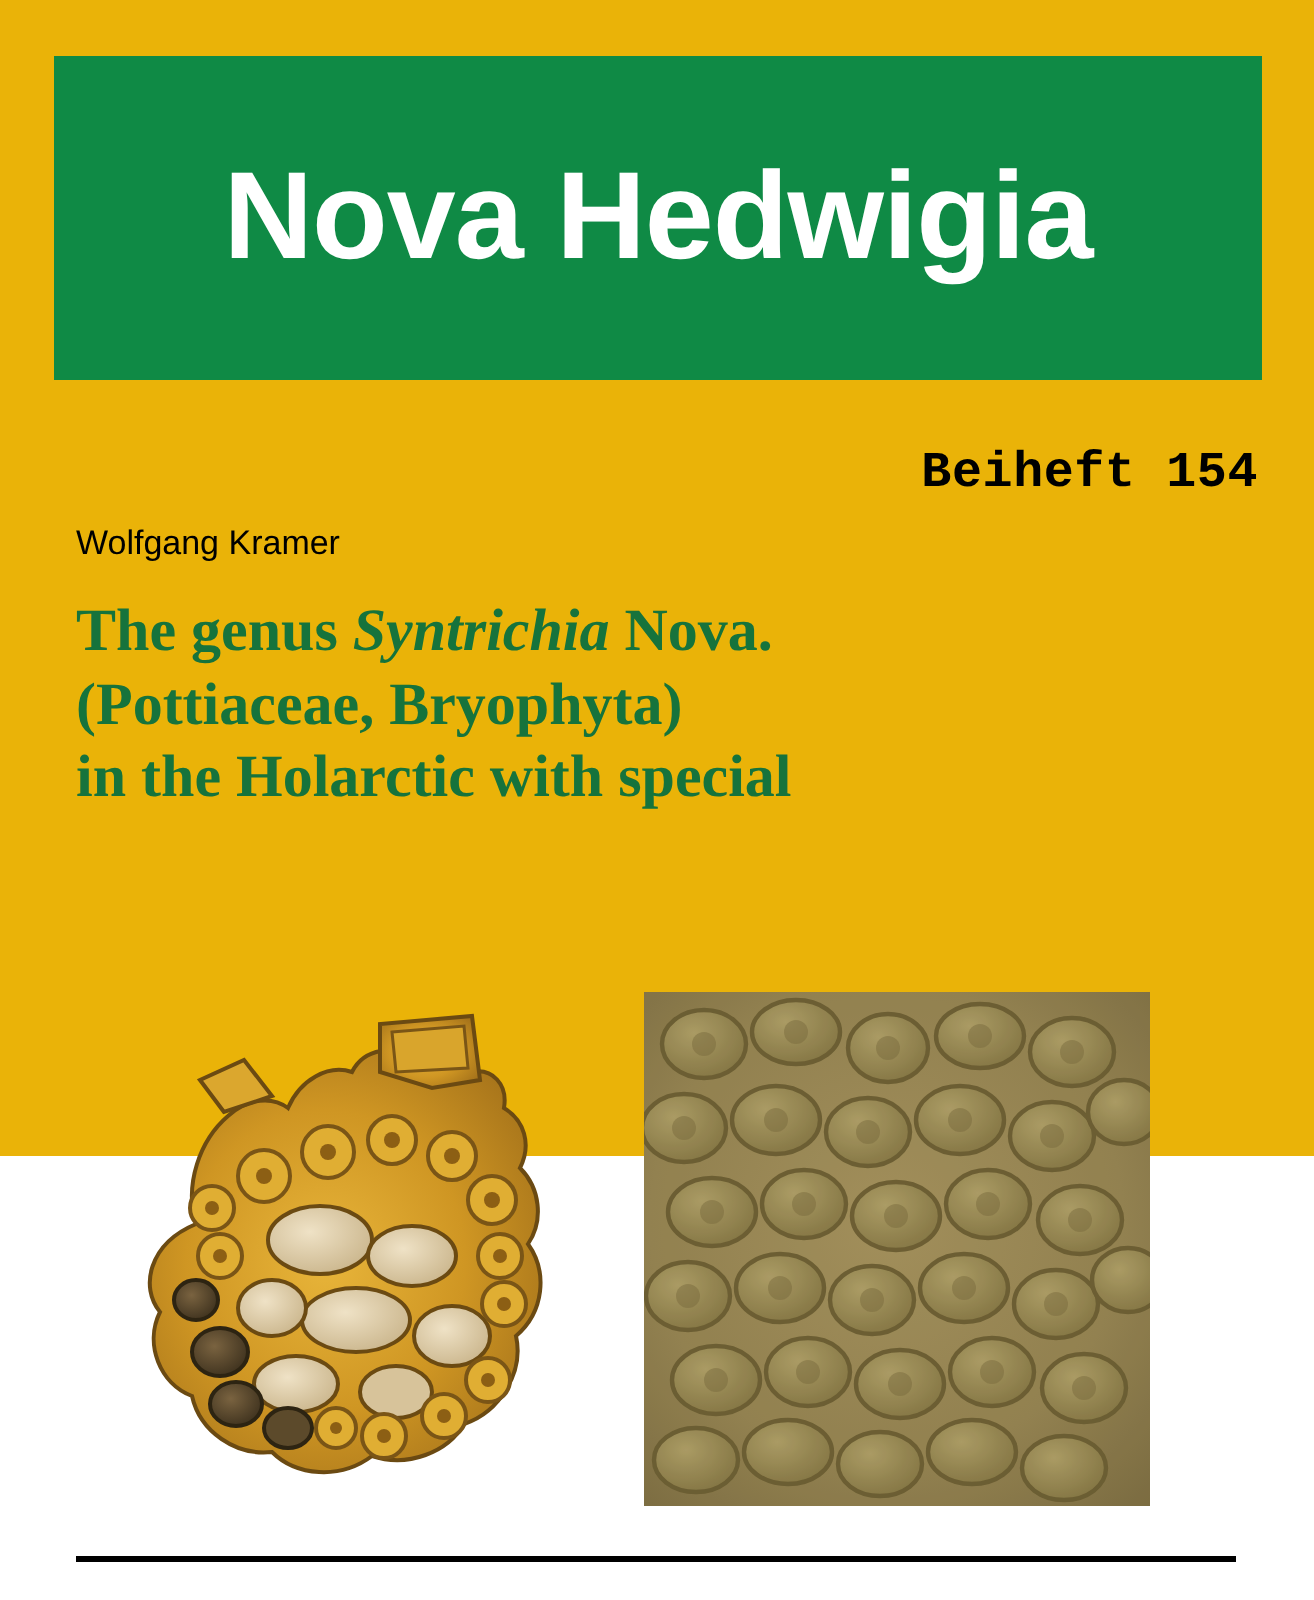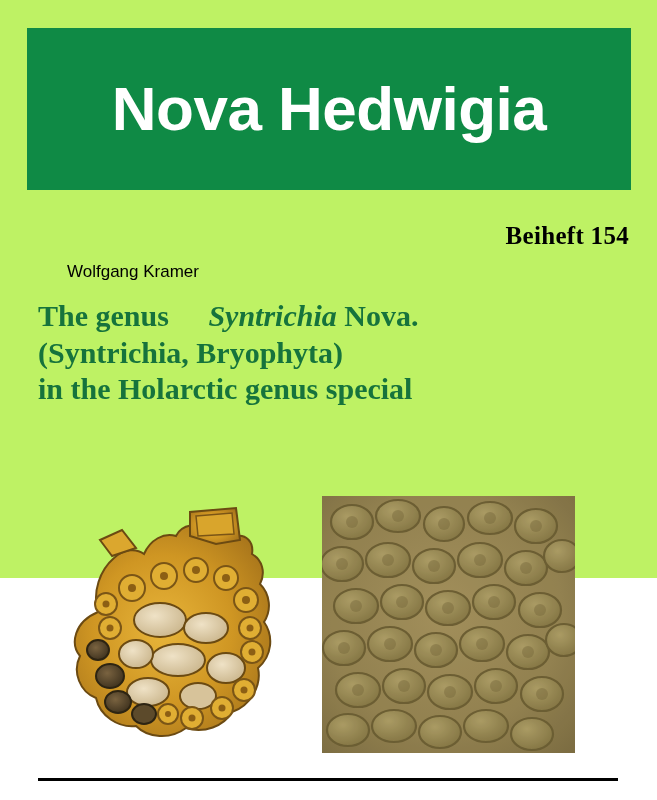--- a/index.html
+++ b/index.html
@@ -10,21 +10,21 @@
   body {
     width: 657px;
     height: 800px;
     font-family: "Liberation Sans", sans-serif;
     overflow: hidden;
   }
   .page {
     position: relative;
     width: 657px;
     height: 578px;
-    background: #bef264;
+    background: #eab308;
     box-sizing: border-box;
   }
 
   
   .masthead {
     position: absolute;
     left: 27px;
     top: 28px;
     width: 604px;
     height: 162px;
@@ -41,56 +41,54 @@
     letter-spacing: -0.5px;
     line-height: 1;
     white-space: nowrap;
   }
 
   
   .issue {
     position: absolute;
     right: 28px;
     top: 222px;
-    font-family: Liberation Serif, serif;
+    font-family: Liberation Mono, monospace;
     font-weight: bold;
     font-size: 25px;
     color: #000000;
     letter-spacing: 0.3px;
   }
 
   
   .author {
     position: absolute;
     left: 38px;
     top: 262px;
     font-family: "Liberation Sans", sans-serif;
     font-size: 17px;
     color: #000000;
-    margin-left: 29px;
   }
 
   
   .title-block {
     position: absolute;
     left: 38px;
     top: 298px;
     width: 580px;
     color: #16733c;
     font-family: "Liberation Serif", serif;
     font-weight: bold;
     font-size: 30px;
     line-height: 1.22;
   }
   .title-block .line {
     white-space: nowrap;
   }
   .title-block .ital {
     font-style: italic;
-    margin-left: 32px;
   }
 
   
   .figures {
     position: absolute;
     left: 0;
     top: 486px;
     width: 657px;
     height: 272px;
   }
@@ -144,22 +142,22 @@
   <div class="masthead">
     <div class="masthead-title">Nova Hedwigia</div>
   </div>
 
   <div class="issue">Beiheft 154</div>
 
   <div class="author">Wolfgang Kramer</div>
 
   <div class="title-block">
     <div class="line"><span>The genus </span><span class="ital">Syntrichia</span><span> Nova.</span></div>
-    <div class="line">(Syntrichia, Bryophyta)</div>
-    <div class="line">in the Holarctic genus special</div>
+    <div class="line">(Pottiaceae, Bryophyta)</div>
+    <div class="line">in the Holarctic with special</div>
   </div>
 
   <div class="figures">
 
     <div class="fig-left">
       <svg class="blob" viewBox="0 0 260 250" xmlns="http://www.w3.org/2000/svg">
         <defs>
           <radialGradient id="gold" cx="45%" cy="50%" r="65%">
             <stop offset="0%" stop-color="#e8b53a"></stop>
             <stop offset="55%" stop-color="#cf9623"></stop>

